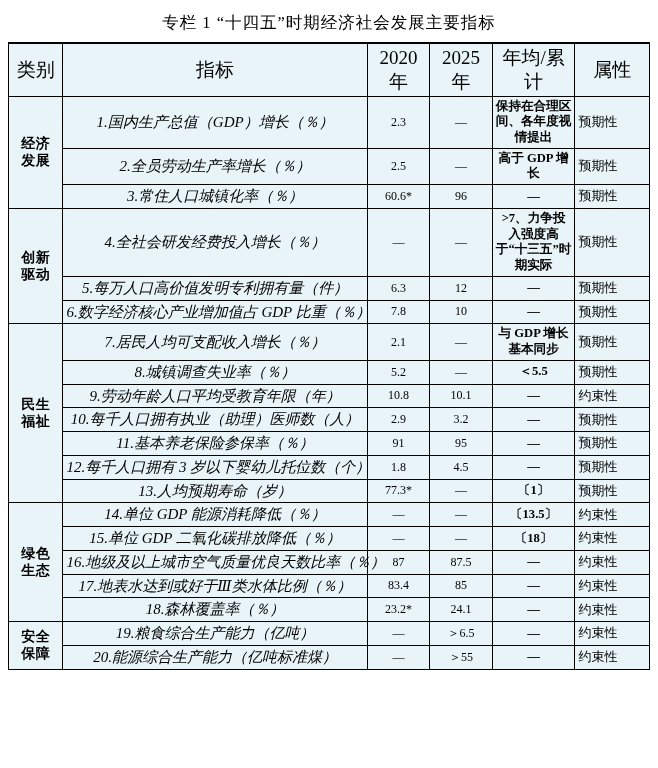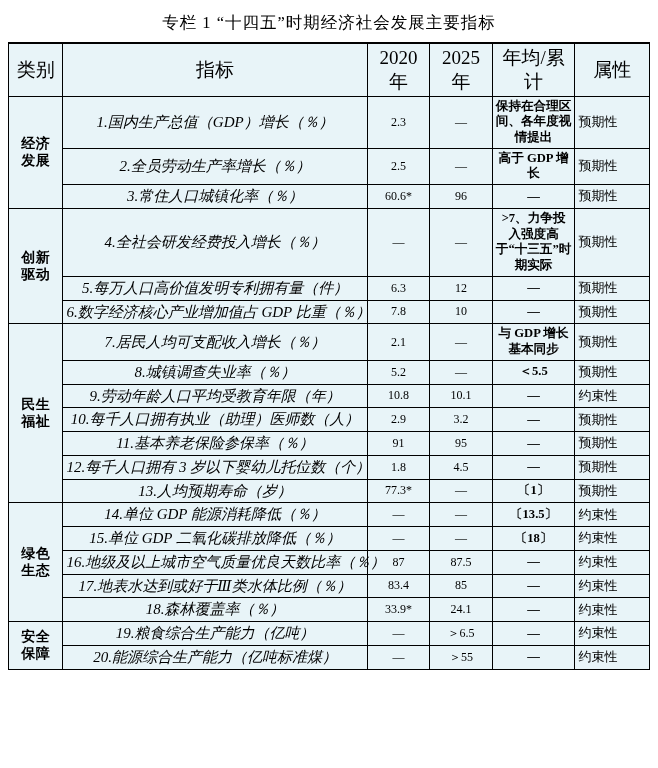--- a/index.html
+++ b/index.html
@@ -235,21 +235,21 @@
       </tr>
       <tr>
         <td class="ind">17.地表水达到或好于Ⅲ类水体比例（％）</td>
         <td class="num">83.4</td>
         <td class="num">85</td>
         <td class="note">—</td>
         <td class="attr">约束性</td>
       </tr>
       <tr>
         <td class="ind">18.森林覆盖率（％）</td>
-        <td class="num">33.9*</td>
+        <td class="num">23.2*</td>
         <td class="num">24.1</td>
         <td class="note">—</td>
         <td class="attr">约束性</td>
       </tr>
 
       <tr>
         <td class="cat" rowspan="2">安全<br>保障</td>
         <td class="ind">19.粮食综合生产能力（亿吨）</td>
         <td class="num">—</td>
         <td class="num">＞6.5</td>

